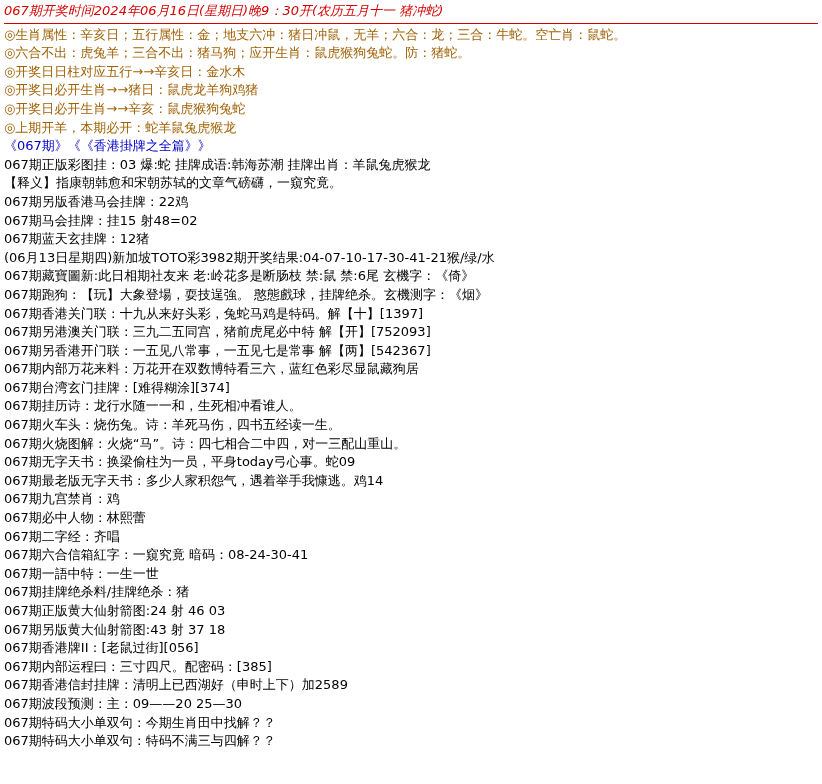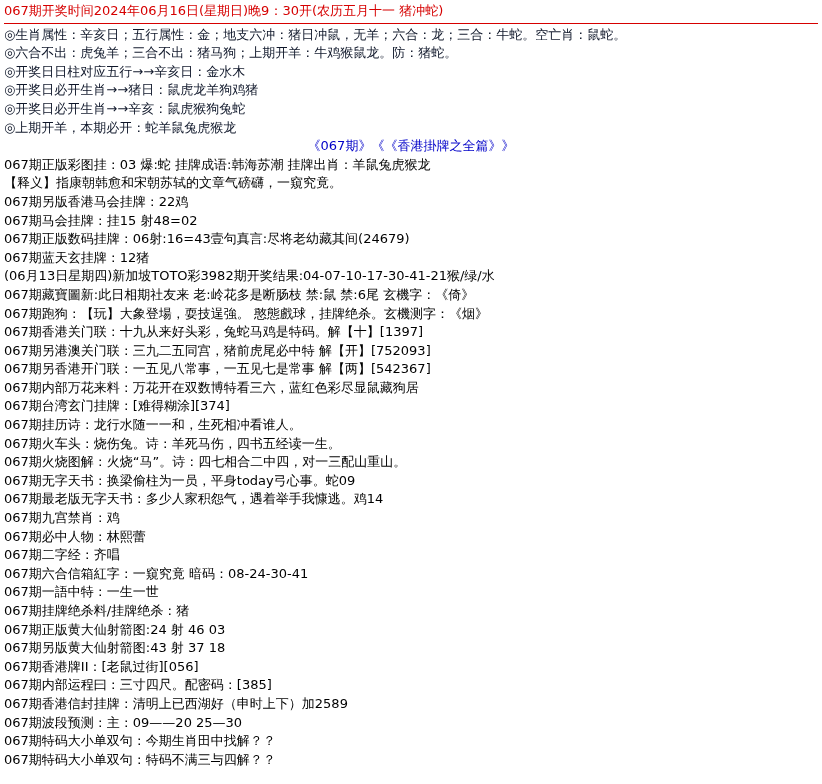--- a/index.html
+++ b/index.html
@@ -6,53 +6,52 @@
   body{
     width:822px;
     background:#ffffff;
     font-family:"DejaVu Sans","Liberation Sans",sans-serif;
     font-size:13px;
     color:#000;
     -webkit-font-smoothing:none;
   }
   .page{width:822px;min-height:784px;padding:2px 4px 0 4px;box-sizing:border-box;}
   .line{line-height:18.6px;white-space:nowrap;overflow:hidden;}
-  .blue{color:#0f172a;}
+  .blue{color:#a16207;}
   .hr{
     border:none;border-top:1px solid #d60000;
     margin:2px 0 2px 0;height:0;
   }
-  .hdr{color:#d60000;}
-  .sect{color:#0000c8;text-align:center;}
+  .hdr{color:#d60000;font-style:italic;}
+  .sect{color:#0000c8;}
 </style>
 </head>
 <body>
 
 <div class="page">
 
   <div class="line hdr">067期开奖时间2024年06月16日(星期日)晚9：30开(农历五月十一  猪冲蛇)</div>
   <hr class="hr">
 
   <div>
     <div class="line blue">◎生肖属性：辛亥日；五行属性：金；地支六冲：猪日冲鼠，无羊；六合：龙；三合：牛蛇。空亡肖：鼠蛇。</div>
-    <div class="line blue">◎六合不出：虎兔羊；三合不出：猪马狗；上期开羊：牛鸡猴鼠龙。防：猪蛇。</div>
+    <div class="line blue">◎六合不出：虎兔羊；三合不出：猪马狗；应开生肖：鼠虎猴狗兔蛇。防：猪蛇。</div>
     <div class="line blue">◎开奖日日柱对应五行→→辛亥日：金水木</div>
     <div class="line blue">◎开奖日必开生肖→→猪日：鼠虎龙羊狗鸡猪</div>
     <div class="line blue">◎开奖日必开生肖→→辛亥：鼠虎猴狗兔蛇</div>
     <div class="line blue">◎上期开羊，本期必开：蛇羊鼠兔虎猴龙</div>
   </div>
 
   <div class="line sect">《067期》《《香港掛牌之全篇》》</div>
 
   <div>
     <div class="line">067期正版彩图挂：03 爆:蛇 挂牌成语:韩海苏潮 挂牌出肖：羊鼠兔虎猴龙</div>
     <div class="line">【释义】指康朝韩愈和宋朝苏轼的文章气磅礴，一窺究竟。</div>
     <div class="line">067期另版香港马会挂牌：22鸡</div>
     <div class="line">067期马会挂牌：挂15 射48=02</div>
-    <div class="line">067期正版数码挂牌：06射:16=43壹句真言:尽将老幼藏其间(24679)</div>
     <div class="line">067期蓝天玄挂牌：12猪</div>
     <div class="line">(06月13日星期四)新加坡TOTO彩3982期开奖结果:04-07-10-17-30-41-21猴/绿/水</div>
     <div class="line">067期藏寶圖新:此日相期社友来  老:岭花多是断肠枝  禁:鼠  禁:6尾  玄機字：《倚》</div>
     <div class="line">067期跑狗：【玩】大象登場，耍技逞強。  憨態戲球，挂牌绝杀。玄機测字：《烟》</div>
     <div class="line">067期香港关门联：十九从来好头彩，兔蛇马鸡是特码。解【十】[1397]</div>
     <div class="line">067期另港澳关门联：三九二五同宫，猪前虎尾必中特  解【开】[752093]</div>
     <div class="line">067期另香港开门联：一五见八常事，一五见七是常事  解【两】[542367]</div>
     <div class="line">067期内部万花来料：万花开在双数博特看三六，蓝红色彩尽显鼠藏狗居</div>
     <div class="line">067期台湾玄门挂牌：[难得糊涂][374]</div>
     <div class="line">067期挂历诗：龙行水随一一和，生死相冲看谁人。</div>

